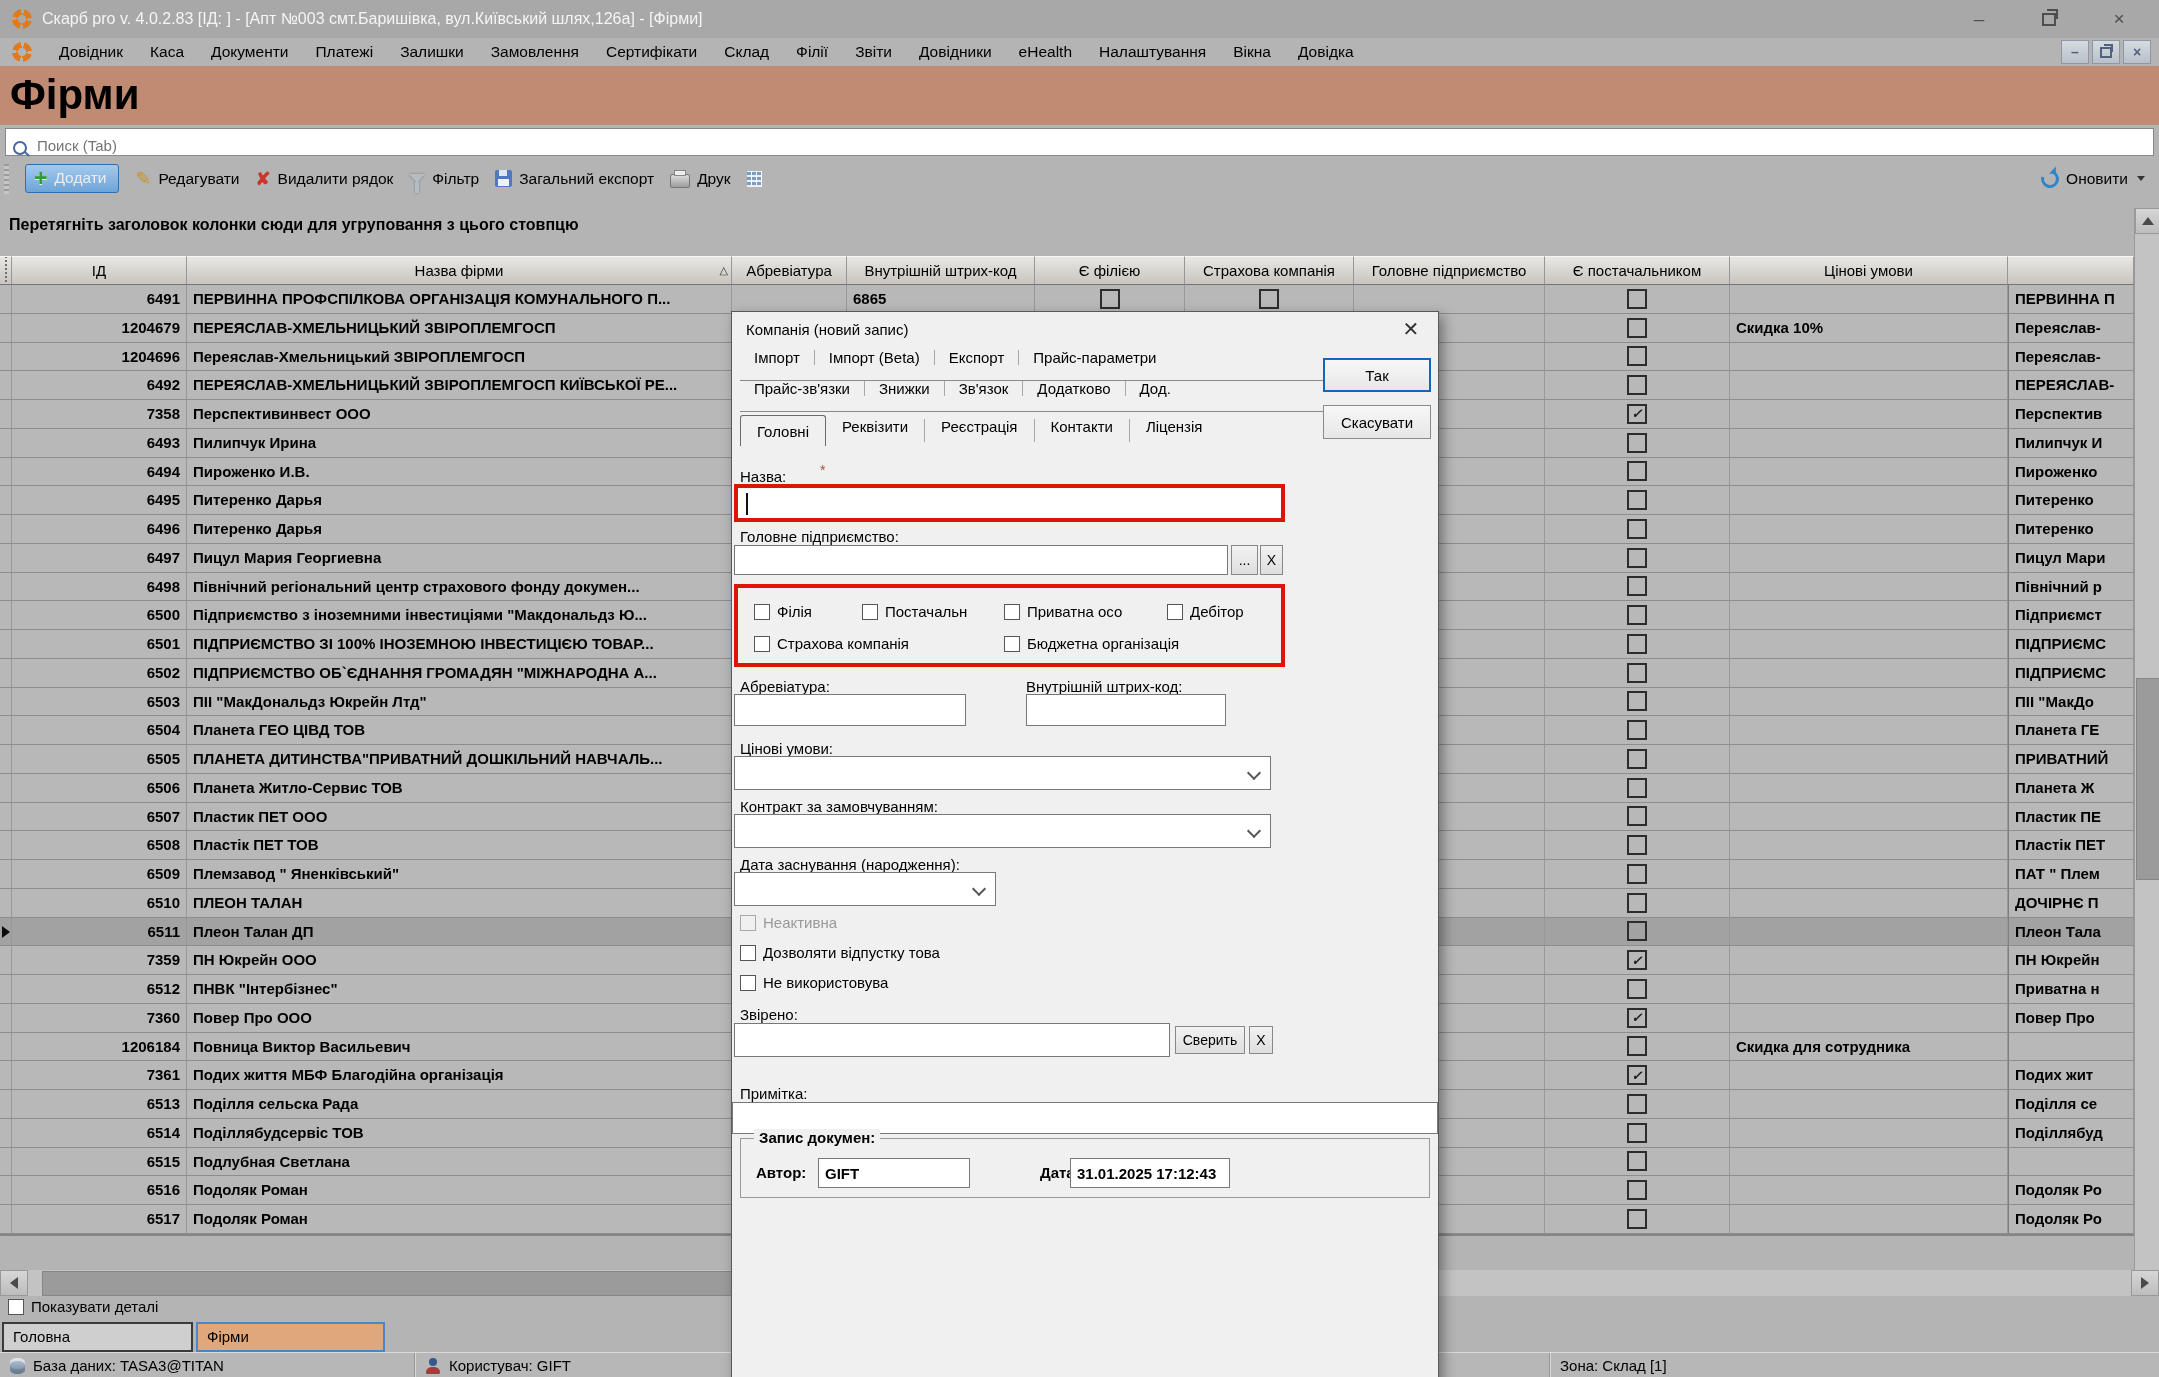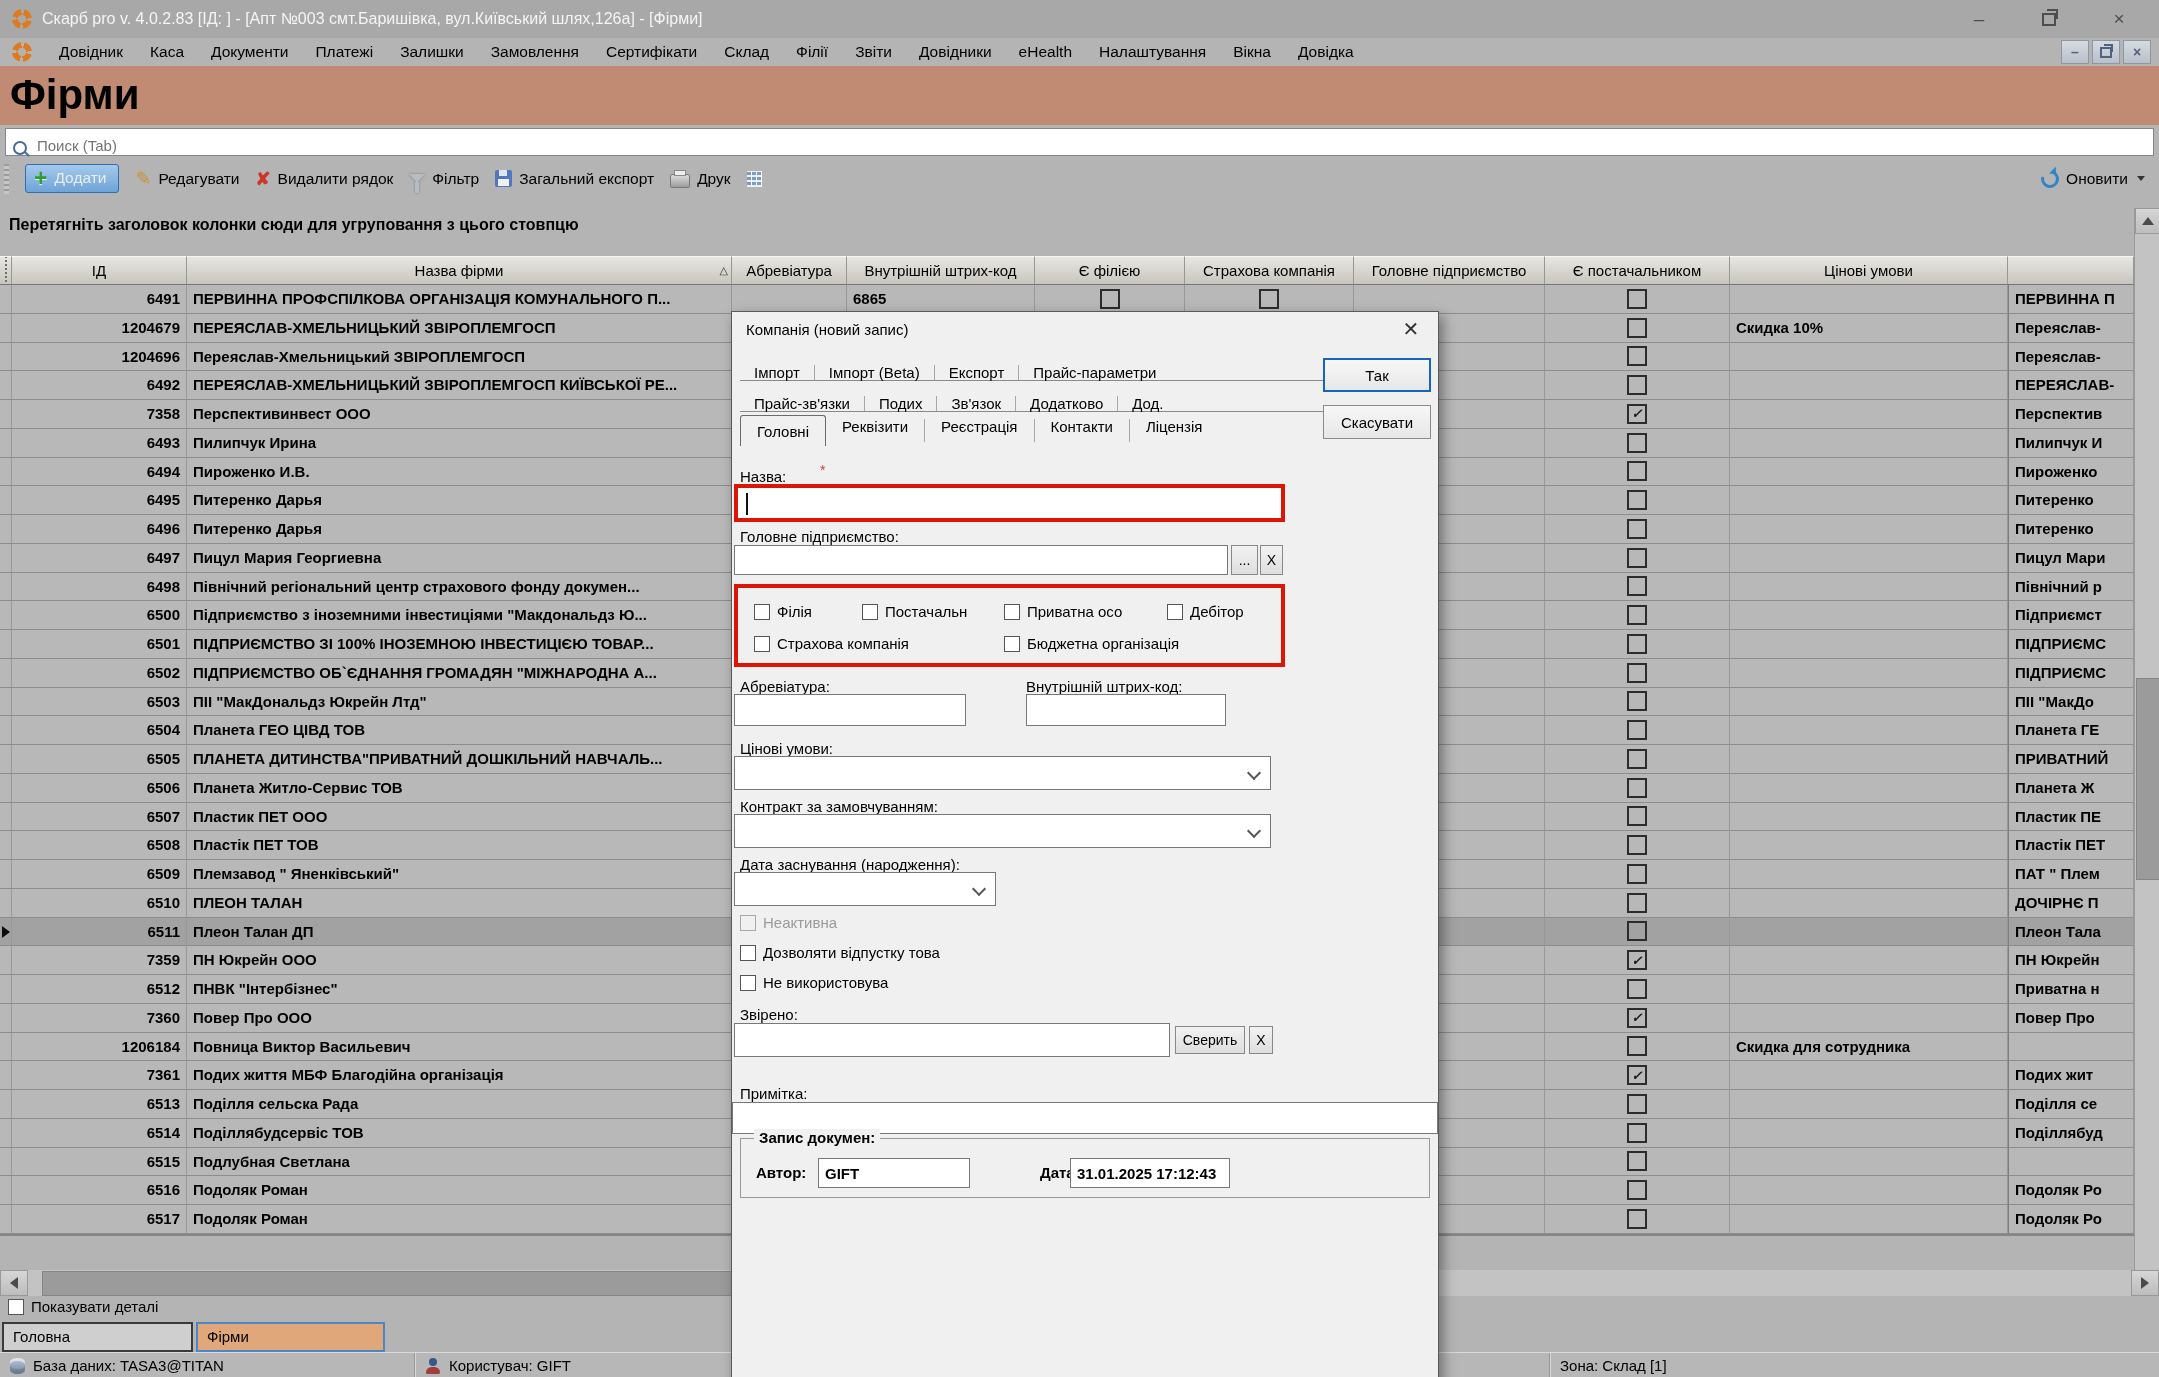--- a/index.html
+++ b/index.html
@@ -95,21 +95,21 @@
   .usr{width:16px;height:16px;position:relative;flex:0 0 auto}
   .usr::before{content:"";position:absolute;left:4px;top:0;width:8px;height:8px;border-radius:50%;background:#33598f}
   .usr::after{content:"";position:absolute;left:1px;bottom:0;width:14px;height:7px;border-radius:7px 7px 2px 2px;background:#a33c3c}
   .cash{width:16px;height:12px;background:linear-gradient(#d4d4d4,#8f8f8f);border:1px solid #666;border-radius:2px;position:relative;flex:0 0 auto}
   .cash::before{content:"";position:absolute;left:2px;top:2px;width:7px;height:3px;background:#eef}
   
   .dlg{position:absolute;left:731px;top:311px;width:708px;height:1083px;background:#f0f0f0;border:1px solid #5a5a5a;box-shadow:4px 5px 12px rgba(0,0,0,.4);font-size:15px;z-index:10;box-sizing:border-box}
   .dtitle{height:34px;display:flex;align-items:center;padding:0 14px;box-sizing:border-box}
   .dclose{margin-left:auto;font-size:20px;color:#333;width:26px;text-align:center}
   .tabs{position:absolute;left:8px;top:38px;width:590px}
-  .trow{height:31px;display:flex;align-items:flex-end;box-sizing:border-box}
+  .trow{height:31px;display:flex;align-items:flex-start;box-sizing:border-box}
   .trow.lined{border-bottom:1px solid #8a8a8a}
   .tlab{padding:0 14px;border-right:1px solid #a8a8a8;line-height:15px;white-space:nowrap}
   .tlab:last-child{border-right:none}
   .trow3{height:37px;display:flex;align-items:center}
   .atab{border:1px solid #6b6b6b;border-bottom:none;border-radius:3px 3px 0 0;padding:7px 16px 6px;background:#f0f0f0;white-space:nowrap}
   .dbtn{position:absolute;width:108px;height:34px;display:flex;align-items:center;justify-content:center;background:linear-gradient(#f7f7f7,#e7e7e7);border:1px solid #8a8a8a;box-sizing:border-box}
   .dbtn.def{border:2px solid #1565b8}
   .lbl{position:absolute;white-space:nowrap}
   .req{position:absolute;color:#d23b2f;font-size:14px}
   .redbox{position:absolute;border:4px solid #dd1507;background:#fff;box-sizing:border-box}
@@ -921,21 +921,21 @@
 
     <div class="tabs">
       <div class="trow lined">
         <span class="tlab">Імпорт</span>
         <span class="tlab">Імпорт (Beta)</span>
         <span class="tlab">Експорт</span>
         <span class="tlab">Прайс-параметри</span>
       </div>
       <div class="trow lined">
         <span class="tlab">Прайс-зв'язки</span>
-        <span class="tlab">Подих</span>
+        <span class="tlab">Знижки</span>
         <span class="tlab">Зв'язок</span>
         <span class="tlab">Додатково</span>
         <span class="tlab">Дод.</span>
       </div>
       <div class="trow3">
         <span class="atab">Головні</span>
         <span class="tlab" style="padding:0 16px 8px">Реквізити</span>
         <span class="tlab" style="padding:0 16px 8px">Реєстрація</span>
         <span class="tlab" style="padding:0 16px 8px">Контакти</span>
         <span class="tlab" style="padding:0 16px 8px">Ліцензія</span>

